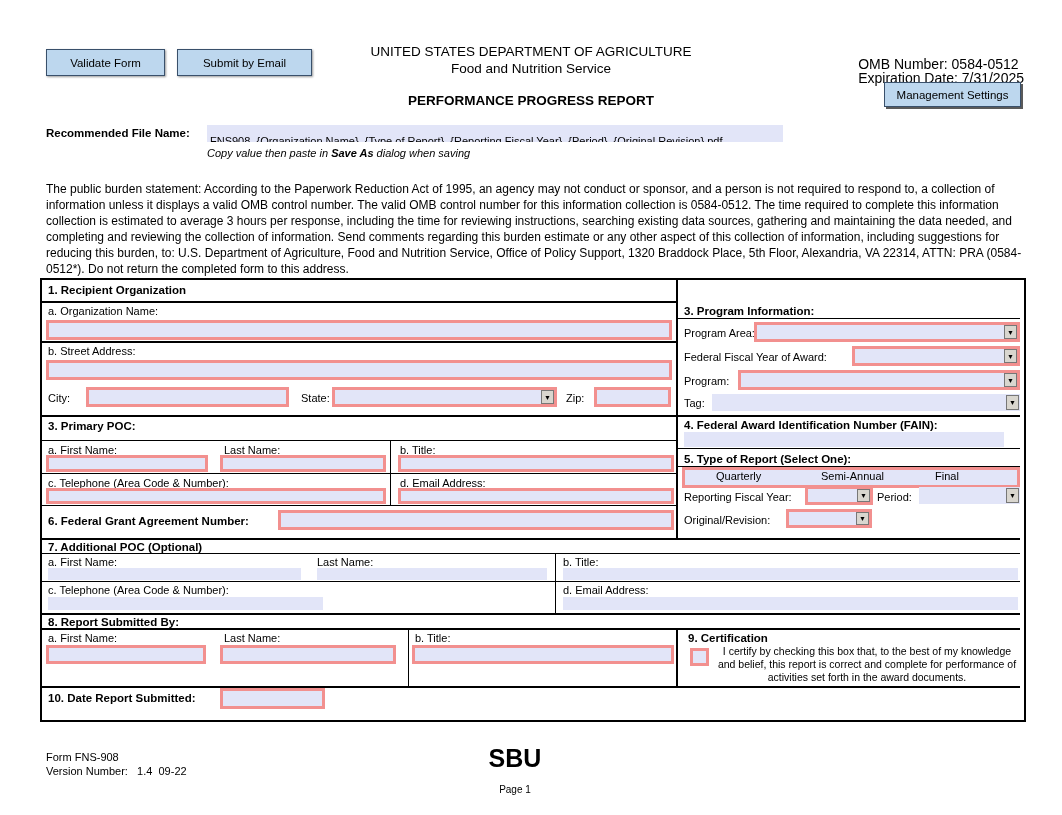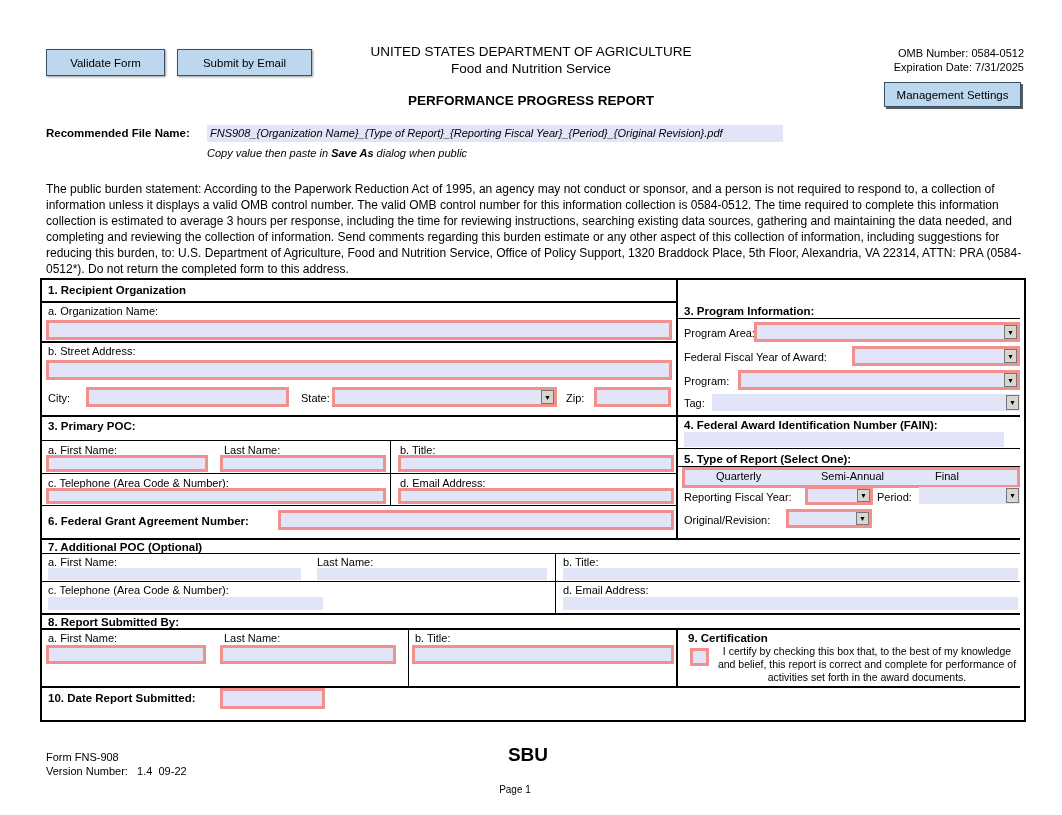--- a/index.html
+++ b/index.html
@@ -5,21 +5,21 @@
   html,body{margin:0;padding:0;background:#fff;}
   .page{position:relative;width:1062px;height:815px;background:#fff;color:#000;
         font-family:"Liberation Sans","DejaVu Sans",sans-serif;overflow:hidden;}
   .abs{position:absolute;}
   .btn{background:var(--button_fill,#BDD7EE);border:1px solid #39506b;color:#000;
        font-family:inherit;font-size:11.5px;box-shadow:1px 1px 2px #9a9a9a;cursor:pointer;padding:0;}
   .btn.mgmt{box-shadow:2px 2px 0 #5a5a5a;}
   .lbl{font-size:11px;white-space:nowrap;}
   .sec{font-size:11.5px;font-weight:bold;white-space:nowrap;}
   .filefield{background:var(--field_fill,#E2E5F8);font-size:11px;line-height:17px;
-             padding:0 3px;white-space:nowrap;overflow:hidden;box-sizing:border-box;font-style:italic;}
+             padding:8px 3px;white-space:nowrap;overflow:hidden;box-sizing:border-box;}
   .tbl{left:40px;top:278px;width:982px;height:440px;border:2px solid #000;box-sizing:content-box;}
   .hl{position:absolute;height:1px;background:#000;}
   .hl.t2{height:2px;}
   .vl{position:absolute;width:1px;background:#000;}
   .vl.t2{width:2px;}
   .req{position:absolute;border:3px solid var(--required_border,#F2908F);
        background:var(--field_fill,#E2E5F8);box-sizing:border-box;}
   .plain{position:absolute;background:var(--field_fill,#E2E5F8);box-sizing:border-box;}
   .arrow{position:absolute;top:1px;right:1px;bottom:1px;width:13px;background:var(--arrow_face,#D9D6CF);
          border:1px solid #777;box-sizing:border-box;display:flex;align-items:center;justify-content:center;
@@ -37,30 +37,30 @@
 
   <button class="abs btn" style="left:46px;top:49px;width:119px;height:27px">Validate Form</button>
   <button class="abs btn" style="left:177px;top:49px;width:135px;height:27px">Submit by Email</button>
 
   <div class="abs" style="left:0;right:0;top:93px;text-align:center;font-size:13.5px;font-weight:bold">PERFORMANCE PROGRESS REPORT</div>
   <div class="abs" style="left:0;right:0;top:43px;text-align:center;font-size:13.5px;line-height:17px">
     <div>UNITED STATES DEPARTMENT OF AGRICULTURE</div>
     <div>Food and Nutrition Service</div>
   </div>
 
-  <div class="abs" style="right:38px;top:46px;text-align:right;font-size:11px;line-height:14px">
+  <div class="abs" style="right:38px;top:57px;text-align:left;font-size:14px;line-height:14px">
     <div>OMB Number: 0584-0512</div>
     <div>Expiration Date: 7/31/2025</div>
   </div>
   <button class="abs btn mgmt" style="right:41px;top:82px;width:137px;height:25px">Management Settings</button>
 
   <div class="abs sec" style="left:46px;top:127px">Recommended File Name:</div>
   <div class="abs filefield" style="left:207px;top:125px;width:576px;height:17px">FNS908_{Organization Name}_{Type of Report}_{Reporting Fiscal Year}_{Period}_{Original Revision}.pdf</div>
   <div class="abs hint" style="left:207px;top:147px">
-    <span>Copy value then paste in </span><b>Save As</b><span> dialog when public</span>
+    <span>Copy value then paste in </span><b>Save As</b><span> dialog when saving</span>
   </div>
 
   <div class="abs burden" style="left:46px;top:181px;width:978px">The public burden statement: According to the Paperwork Reduction Act of 1995, an agency may not conduct or sponsor, and a person is not required to respond to, a collection of information unless it displays a valid OMB control number. The valid OMB control number for this information collection is 0584-0512. The time required to complete this information collection is estimated to average 3 hours per response, including the time for reviewing instructions, searching existing data sources, gathering and maintaining the data needed, and completing and reviewing the collection of information. Send comments regarding this burden estimate or any other aspect of this collection of information, including suggestions for reducing this burden, to: U.S. Department of Agriculture, Food and Nutrition Service, Office of Policy Support, 1320 Braddock Place, 5th Floor, Alexandria, VA 22314, ATTN: PRA (0584-0512*). Do not return the completed form to this address.</div>
 
   <div class="abs tbl">
 
     <i class="hl t2" style="left:0;top:21px;width:634px"></i>
     <i class="hl t2" style="left:0;top:61px;width:634px"></i>
     <i class="hl t2" style="left:0;top:135px;width:978px"></i>
     <i class="hl" style="left:0;top:160px;width:634px"></i>
@@ -176,16 +176,16 @@
     <div class="abs sec" style="left:646px;top:352px">9. Certification</div>
     <div class="req" style="left:648px;top:368px;width:19px;height:18px"></div>
     <div class="abs cert-text" style="left:674px;top:365px;width:302px">I certify by checking this box that, to the best of my knowledge and belief, this report is correct and complete for performance of activities set forth in the award documents.</div>
 
     <div class="abs sec" style="left:6px;top:412px">10. Date Report Submitted:</div>
     <div class="req" style="left:178px;top:408px;width:105px;height:21px"></div>
   </div>
 
   <div class="abs lbl" style="left:46px;top:751px">Form FNS-908</div>
   <div class="abs lbl" style="left:46px;top:765px">Version Number:&nbsp;&nbsp; 1.4&nbsp; 09-22</div>
-  <div class="abs" style="left:13px;width:1030px;top:744px;text-align:center;font-size:19px;font-weight:bold">SBU</div>
+  <div class="abs" style="left:0;width:1030px;top:744px;text-align:center;font-size:25px;font-weight:bold">SBU</div>
   <div class="abs" style="left:0;width:1030px;top:784px;text-align:center;font-size:10px">Page 1</div>
 
 </div>
 
 </body></html>

